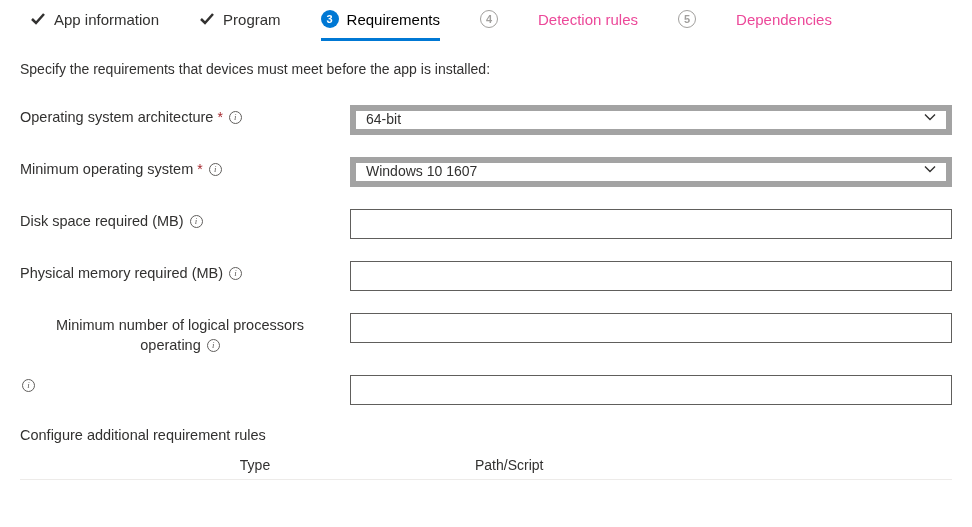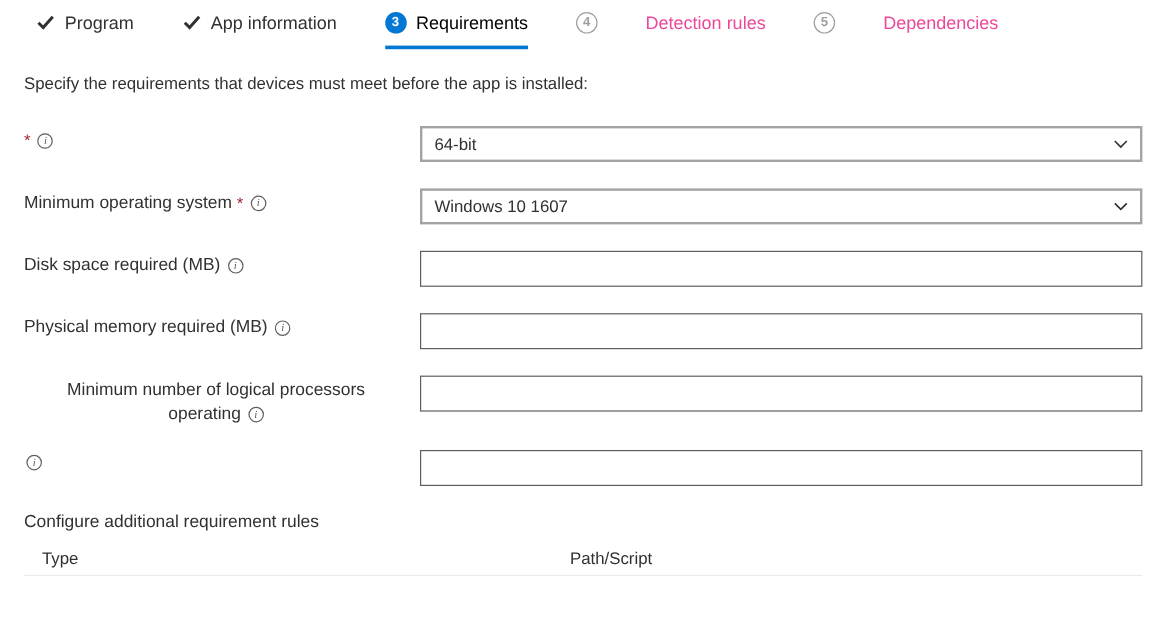--- a/index.html
+++ b/index.html
@@ -116,24 +116,24 @@
       font-style: italic;
       font-family: Georgia, serif;
       line-height: 1;
       cursor: default;
       margin-left: 2px;
     }
     .field-col {
       flex: 1;
     }
     .select-box {
-      border: 2px solid #a3a3a3;
+      border: 6px solid #a3a3a3;
       height: 30px;
       display: flex;
-      align-items: center;
+      align-items: flex-start;
       justify-content: space-between;
       padding: 0 10px;
       cursor: pointer;
       background: #fff;
     }
     .select-value {
       font-size: 14px;
       color: #323130;
     }
     .chevron {
@@ -161,57 +161,58 @@
     .table-header {
       display: flex;
       padding: 0 15px 6px 15px;
       border-bottom: 1px solid #edebe9;
     }
     .th {
       font-size: 14px;
       color: #323130;
       font-weight: 400;
     }
-    .th-type { width: 440px; }
+    .th-type { width: 440px; text-align: center; }
   </style>
 </head>
 <body>
 
 <div class="tabs">
   <div class="tab">
     <svg class="checkmark-icon" viewBox="0 0 16 16">
         <path d="M2 8 L6 12 L14 3"></path>
       </svg>
-    <span class="tab-label">Program</span>
+    <span class="tab-label">App information</span>
   </div>
   <div class="tab">
     <svg class="checkmark-icon" viewBox="0 0 16 16">
         <path d="M2 8 L6 12 L14 3"></path>
       </svg>
-    <span class="tab-label">App information</span>
+    <span class="tab-label">Program</span>
   </div>
   <div class="tab active">
     <span class="step-circle current">3</span>
     <span class="tab-label">Requirements</span>
   </div>
   <div class="tab future">
     <span class="step-circle future">4</span>
     <span class="tab-label">Detection rules</span>
   </div>
   <div class="tab future">
     <span class="step-circle future">5</span>
     <span class="tab-label">Dependencies</span>
   </div>
 </div>
 
 <div class="content">
   <p class="intro">Specify the requirements that devices must meet before the app is installed:</p>
 
   <div class="form-row">
     <div class="label-col">
+      <span>Operating system architecture</span>
       <span class="req-star">*</span>
       <span class="info-icon">i</span>
     </div>
     <div class="field-col">
       <div class="select-box">
         <span class="select-value">64-bit</span>
         <svg class="chevron" viewBox="0 0 12 12">
             <path d="M1 3.5 L6 8.5 L11 3.5"></path>
           </svg>
       </div>

